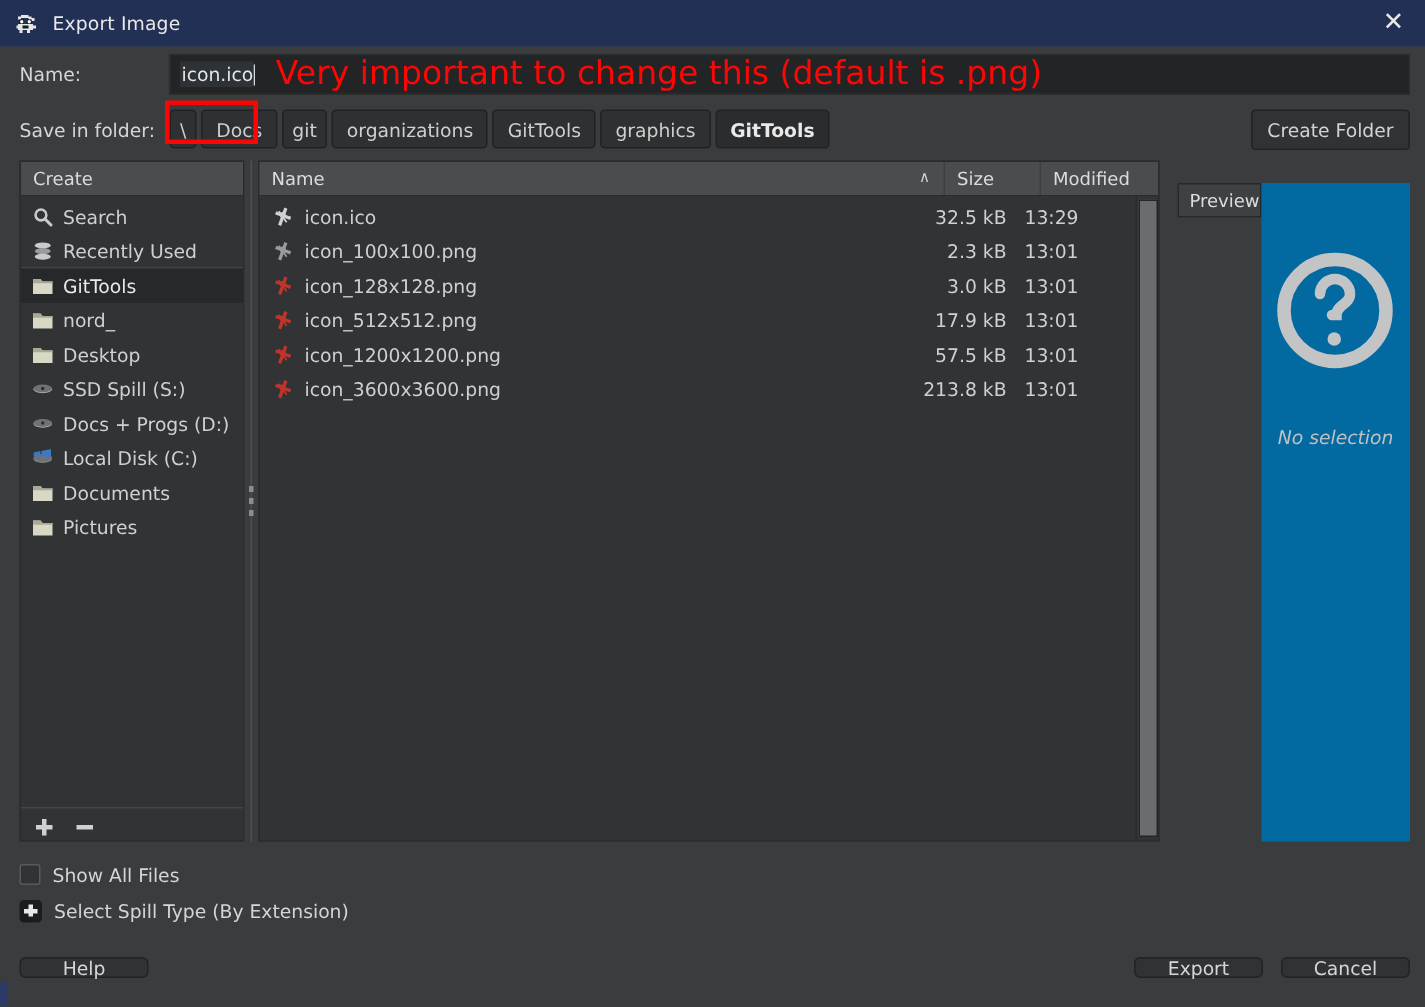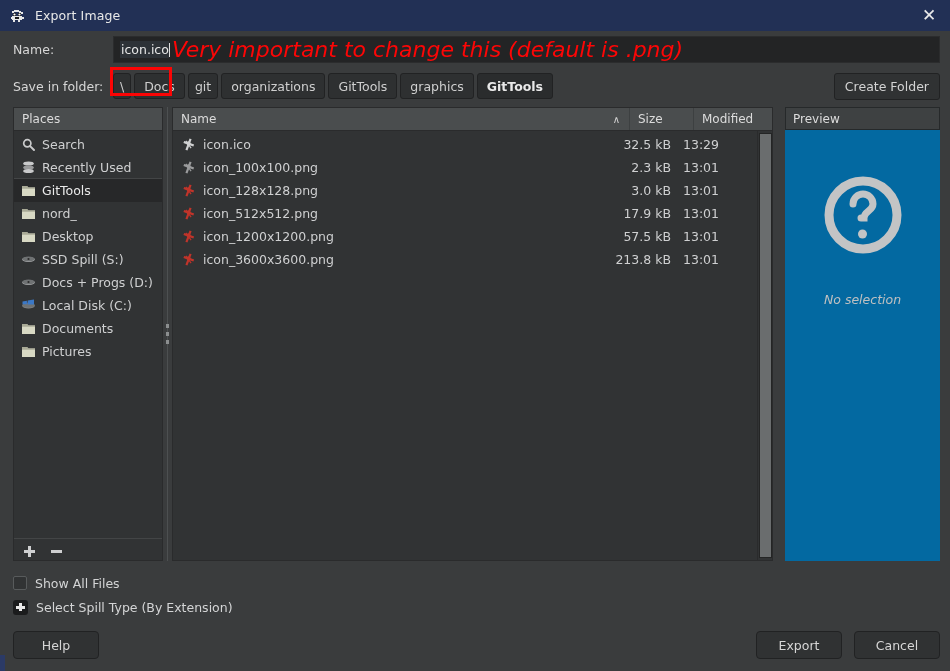--- a/index.html
+++ b/index.html
@@ -82,23 +82,22 @@
     width: 62px; height: 29px;
     border: 3px solid #fc0505;
     pointer-events: none;
     z-index: 5;
   }
   .annot {
     color: #fd0606;
     font-size: 22px;
     font-family: "DejaVu Sans", sans-serif;
     white-space: nowrap;
-    margin-left: 2px;
+    margin-left: 14px;
     line-height: 1;
-    font-style: italic;
   }
 
   
   .folder-row {
     height: 36px; flex: 0 0 36px;
     display: flex; align-items: center;
     padding: 0 10px 0 13px;
   }
   .folder-label {
     color: #d6d6d6; font-size: 12.5px; width: 100px; flex: 0 0 100px;
@@ -229,21 +228,21 @@
   }
   .fl-scroll .thumb {
     width: 13px; height: 100%; background: #6a6d6e; border: 1px solid #242525;
     cursor: pointer;
   }
 
   
   .preview-gap { width: 12px; flex: 0 0 12px; }
   .preview {
     width: 155px; flex: 0 0 155px;
-    display: flex; flex-direction: column;
+    display: flex; flex-direction: row; margin-top: 15px;
   }
   .preview-header {
     height: 23px; flex: 0 0 23px;
     background: #3e4142;
     border: 1px solid #26292a;
     display: flex; align-items: center; padding-left: 7px;
     color: #dcdcdc; font-size: 12px;
   }
   .preview-body {
     flex: 1 1 auto;
@@ -285,21 +284,21 @@
     flex: 0 0 auto;
     height: 52px;
     display: flex; align-items: center;
     padding: 0 10px 0 13px;
   }
   .btn {
     background: #303233;
     border: 1px solid #212223;
     border-radius: 4px;
     color: #d6d6d6; font-size: 12.5px;
-    height: 28px; min-width: 86px;
+    height: 14px; min-width: 86px;
     display: flex; align-items: center; justify-content: center;
     cursor: pointer;
   }
   .spacer { flex: 1 1 auto; }
   .footer .btn + .btn { margin-left: 12px; }
   .accent-line {
     position: absolute; left: 0; bottom: 0; width: 5px; height: 16px; background: #2b3a66;
   }
 </style>
 </head>
@@ -344,21 +343,21 @@
           <div class="crumb">GitTools</div>
           <div class="crumb">graphics</div>
           <div class="crumb active">GitTools</div>
         </div>
       <div class="create-folder">Create Folder</div>
     </div>
 
     <div class="panes">
 
       <div class="places">
-        <div class="places-header">Places</div>
+        <div class="places-header">Create</div>
         <div class="places-list" id="places-list">
             <div class="place">
               <span class="place-icon">
                 <svg viewBox="0 0 15 15" width="15" height="15">
                   <circle cx="6.3" cy="6.3" r="3.6" fill="none" stroke="#c9cacb" stroke-width="1.7"></circle>
                   <path d="M9.1 9.1L13 13" stroke="#c9cacb" stroke-width="2" stroke-linecap="round"></path>
                 </svg>
               </span>
               <span>Search</span>
             </div>

